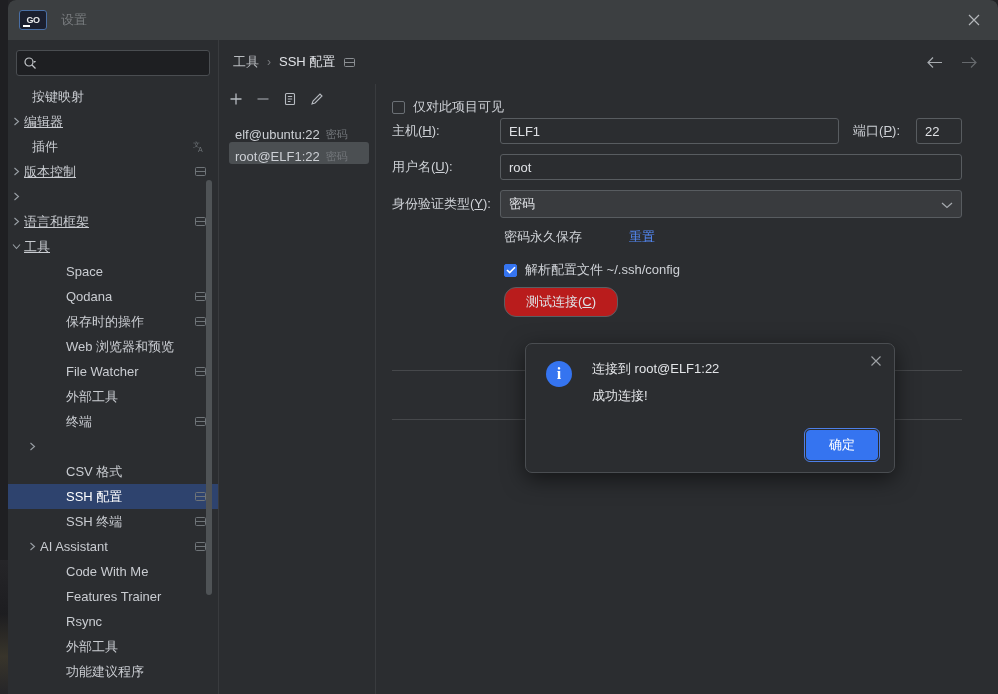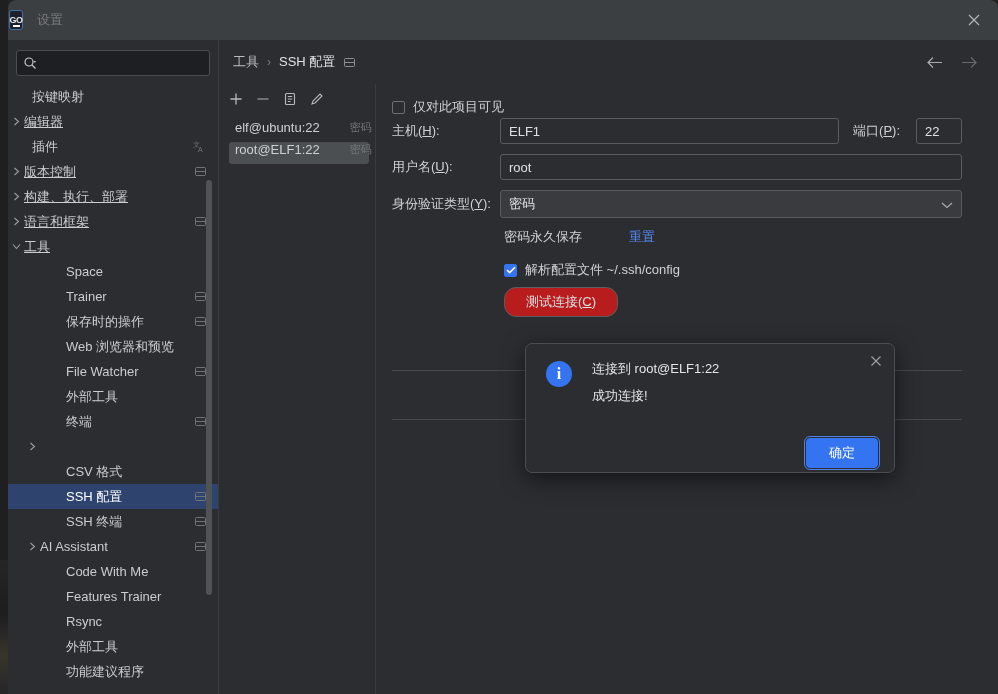--- a/index.html
+++ b/index.html
@@ -37,21 +37,21 @@
 
   
   .titlebar {
     height: 40px; flex: 0 0 40px;
     background: #3c3f41;
     display: flex; align-items: center;
     position: relative;
     border-radius: 8px 8px 0 0;
   }
   .app-logo {
-    width: 14px; height: 20px; margin-left: 1px;
+    width: 28px; height: 20px; margin-left: 11px;
     background: #1b1f2e;
     border: 1px solid #4a6fa5;
     border-radius: 3px;
     display: flex; align-items: center; justify-content: center;
     font-size: 9px; font-weight: bold; color: #e8e8e8;
     letter-spacing: -.5px;
     position: relative;
   }
   .app-logo::after {
     content: ""; position: absolute; left: 3px; bottom: 2px;
@@ -150,23 +150,23 @@
     display: flex; flex-direction: column;
     padding: 0 0 0 0;
   }
   .list-toolbar {
     height: 30px; display: flex; align-items: center;
     gap: 13px; padding-left: 10px;
   }
   .tb-icon { color: #b6bac0; cursor: pointer; display: flex; }
   .cfg-list { padding: 6px 6px 0 10px; }
   .cfg-item {
-    height: 22px; display: flex; align-items: flex-start;
+    height: 22px; display: flex; align-items: flex-end;
     font-size: 13px; color: #cdd0d5; padding: 0 6px;
-    border-radius: 3px; cursor: pointer; white-space: nowrap; gap: 24px;
+    border-radius: 3px; cursor: pointer; white-space: nowrap;
   }
   .cfg-item.selected { background: #4b4f52; }
   .cfg-item .auth { color: #72767a; font-size: 11px; margin-left: 6px; }
 
   
   .formpane {
     flex: 1; min-width: 0;
     border-left: 1px solid #393b3e;
     padding: 14px 36px 0 16px;
     position: relative;
@@ -239,21 +239,21 @@
     background: #3574f0; flex: 0 0 26px;
     display: flex; align-items: center; justify-content: center;
     color: #ffffff; font-size: 16px; font-weight: bold;
     font-family: "Liberation Serif", serif;
     margin-top: 1px;
   }
   .dlg-text { margin-left: 20px; }
   .dlg-line1 { font-size: 13px; color: #e3e5e8; margin-bottom: 9px; }
   .dlg-line2 { font-size: 13px; color: #e3e5e8; }
   .dlg-footer {
-    position: absolute; right: 16px; bottom: 4px;
+    position: absolute; right: 16px; bottom: 12px;
   }
   .dlg-ok {
     background: #3574f0; border: 1px solid #3574f0;
     outline: 1px solid #4d7fe8; outline-offset: 1px;
     border-radius: 4px; color: #ffffff; font-size: 13px;
     font-family: inherit; padding: 5px 22px; cursor: pointer;
   }
 </style>
 </head>
 <body>
@@ -328,21 +328,20 @@
                 <path d="M0.5 5.5 L10.5 5.5" stroke="#6f7478" stroke-width="1"></path>
               </svg>
             </span>
           </div>
           <div class="tree-item lvl0 has-arrow">
             <span class="arrow">
               <svg width="9" height="9" viewBox="0 0 9 9">
                 <path d="M2.5 1 L6.5 4.5 L2.5 8" stroke="#9aa0a6" stroke-width="1.1" fill="none"></path>
               </svg>
             </span>
-            <span class="label">构建、执行、部署</span>
             <span class="trail"></span>
           </div>
           <div class="tree-item lvl0 has-arrow">
             <span class="arrow">
               <svg width="9" height="9" viewBox="0 0 9 9">
                 <path d="M2.5 1 L6.5 4.5 L2.5 8" stroke="#9aa0a6" stroke-width="1.1" fill="none"></path>
               </svg>
             </span>
             <span class="label">语言和框架</span>
             <span class="trail">
@@ -361,21 +360,21 @@
             <span class="label">工具</span>
             <span class="trail"></span>
           </div>
           <div class="tree-item lvl1">
             <span class="arrow"></span>
             <span class="label">Space</span>
             <span class="trail"></span>
           </div>
           <div class="tree-item lvl1">
             <span class="arrow"></span>
-            <span class="label">Trainer</span>
+            <span class="label">Qodana</span>
             <span class="trail">
               <svg width="11" height="11" viewBox="0 0 11 11">
                 <rect x="0.5" y="1.5" width="10" height="8" rx="1" stroke="#6f7478" stroke-width="1" fill="none"></rect>
                 <path d="M0.5 5.5 L10.5 5.5" stroke="#6f7478" stroke-width="1"></path>
               </svg>
             </span>
           </div>
           <div class="tree-item lvl1">
             <span class="arrow"></span>
             <span class="label">保存时的操作</span>

